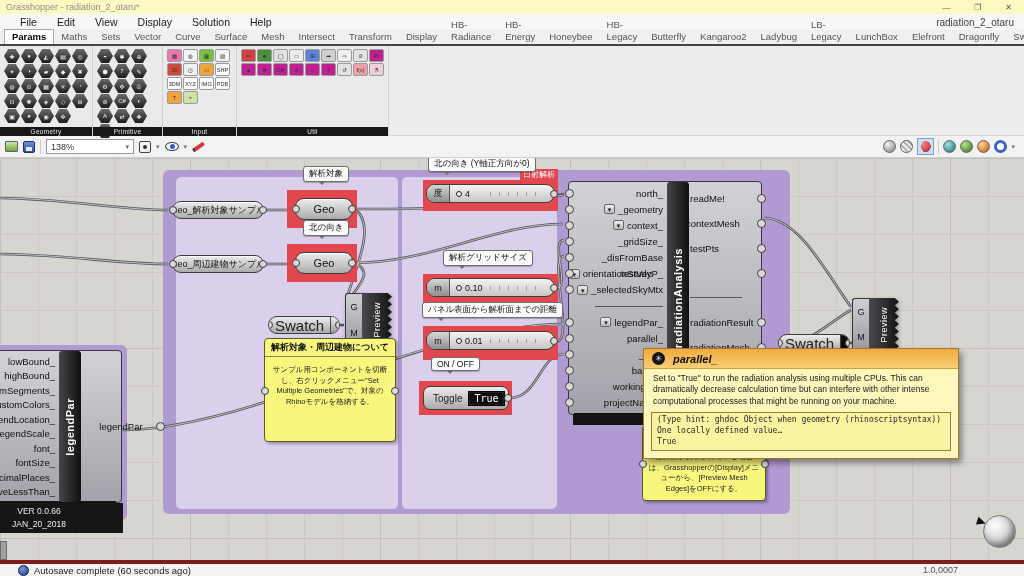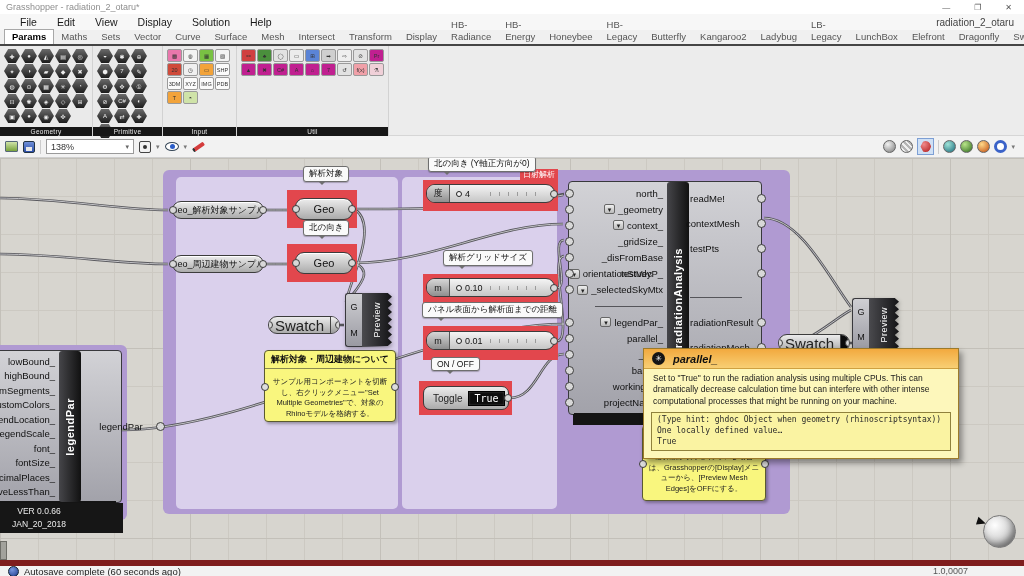--- a/index.html
+++ b/index.html
@@ -1,21 +1,21 @@
 <!DOCTYPE html>
 <html><head>
 <meta charset="utf-8">
 <style>
   * { box-sizing:border-box; margin:0; padding:0; }
   html,body { width:1024px; height:576px; overflow:hidden; }
   body { font-family:"Liberation Sans", sans-serif; background:#d6d4ce; font-size:10px; color:#222; }
   #app { position:relative; width:1024px; height:576px; background:#d6d4ce; }
 
   
-  .titlebar { height:14px; background:#ffffff; display:flex; align-items:center; font-size:9px; color:#8f8f8f; padding:0 6px; }
+  .titlebar { height:14px; background:#fef9c3; display:flex; align-items:center; font-size:9px; color:#8f8f8f; padding:0 6px; }
   .wctrls { margin-left:auto; display:flex; gap:24px; color:#555; font-size:8px; padding-right:6px; }
   .wctrls span { cursor:default; }
   .menubar { height:16px; background:#f7f7f7; display:flex; align-items:center; font-size:10.5px; color:#1a1a1a; padding-left:10px; }
   .mi { padding:0 10px; }
   .docname { margin-left:auto; padding-right:10px; color:#444; font-size:10px; }
   .tabbar { height:16px; background:#f0f0f0; display:flex; align-items:flex-end; font-size:9.5px; color:#555; border-bottom:2px solid #454545; padding-left:4px; }
   .tab { padding:1px 7px; line-height:12px; }
   .tab.active { background:#fff; border:1px solid #a8a8a8; border-bottom:none; color:#000; font-weight:bold; }
 
   
@@ -118,21 +118,21 @@
   .tip-hint { margin:2px 7px 7px; border:1px solid #8f813c; background:#faf3a2; font-family:"DejaVu Sans Mono",monospace; font-size:8px; line-height:1.35; padding:2px 5px; color:#2a2a2a; }
 
   .navball { position:absolute; right:8px; bottom:12px; width:33px; height:33px; border-radius:50%; border:1px solid #777;
     background:radial-gradient(circle at 35% 30%,#ffffff,#d2d2d2 55%,#8a8a8a); box-shadow:inset -3px -4px 6px rgba(0,0,0,.35); z-index:6; }
   .navcursor { position:absolute; right:38px; bottom:34px; width:0; height:0; border-left:9px solid #111; border-top:4px solid transparent; border-bottom:4px solid transparent; transform:rotate(18deg); z-index:7; }
   .scrollstub { position:absolute; left:0; bottom:0; width:7px; height:19px; background:#a2a29c; border:1px solid #6e6e68; z-index:6; }
 
   .wires { position:absolute; inset:0; z-index:3; pointer-events:none; }
 
   
-  .statusbar { height:16px; background:#f2f2f2; border-top:6px solid #7f1d1d; display:flex; align-items:center; font-size:9.5px; color:#222; padding:0 8px; gap:5px; }
+  .statusbar { height:16px; background:#f2f2f2; border-top:4px solid #7f1d1d; display:flex; align-items:center; font-size:9.5px; color:#222; padding:0 18px; gap:5px; }
   .st-ico { width:11px; height:11px; border-radius:50%; background:radial-gradient(circle at 35% 30%,#7a97e0,#1c3a8a); border:1px solid #123; }
   .st-right { margin-left:auto; color:#555; font-size:9px; padding-right:48px; }
 </style>
 </head>
 <body>
 
 <div id="app">
 
   <div class="titlebar">
     <span>Grasshopper - radiation_2_otaru*</span>
@@ -549,21 +549,21 @@
     <div class="preview" style="left:852px;top:140px;height:53px">
       <span class="pv-in">
         <span>G</span>
         <span>M</span>
       </span>
       <span class="pv-body">
           <span class="vlabel">Preview</span>
         </span>
     </div>
 
-    <div class="note" style="left:264px;top:192px;width:132px;height:72px">
+    <div class="note" style="left:264px;top:180px;width:132px;height:104px">
       <div class="note-h">解析対象・周辺建物について</div>
       <div class="note-b">サンプル用コンポーネントを切断し、右クリックメニュー"Set Multiple Geometries"で、対象のRhinoモデルを格納する。</div>
     </div>
     <div class="note" style="left:642px;top:267px;width:124px;height:76px">
       <div class="note-h">プレビューについて</div>
       <div class="note-b">輪郭線が表示されている場合は、Grasshopperの[Display]メニューから、[Preview Mesh Edges]をOFFにする。</div>
     </div>
 
     <div class="tip" style="left:643px;top:190px">
       <div class="tip-h">

